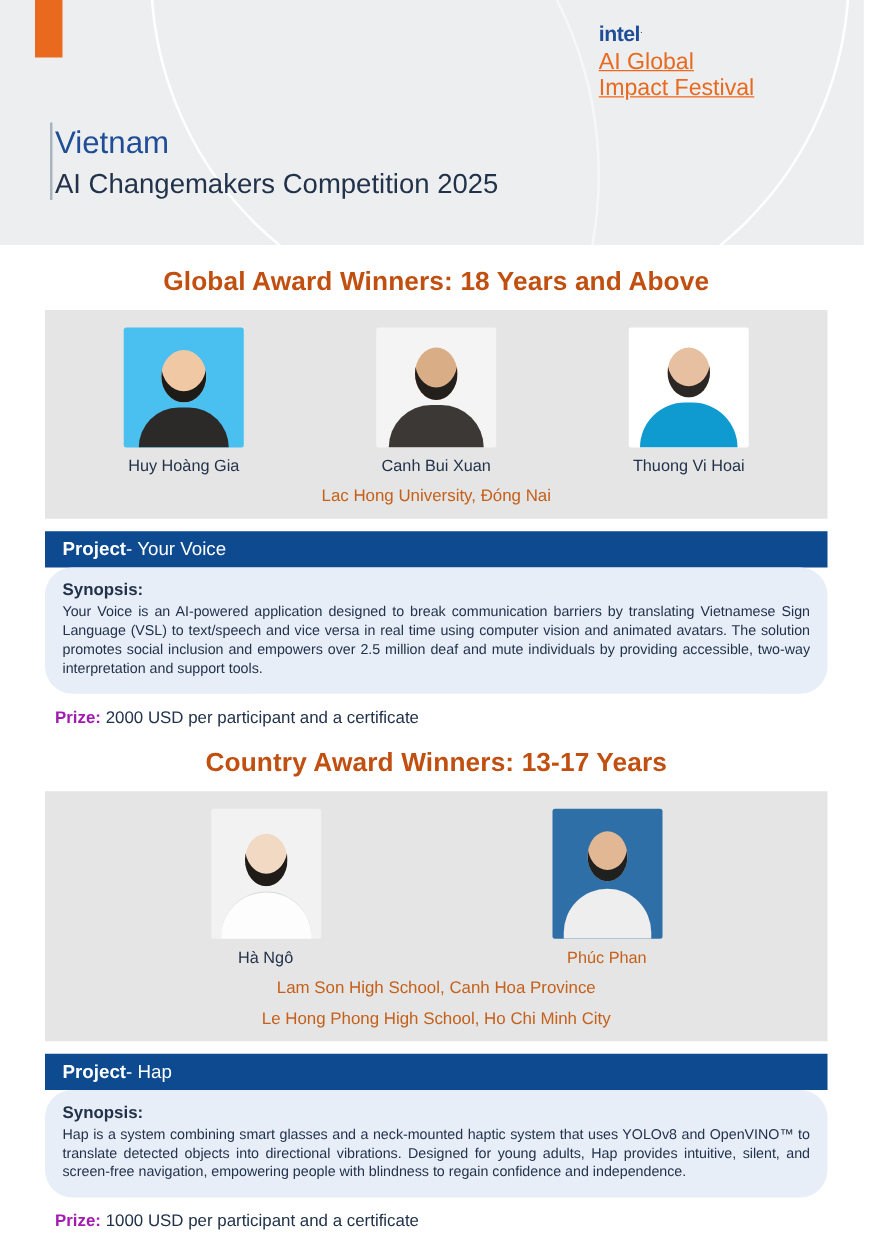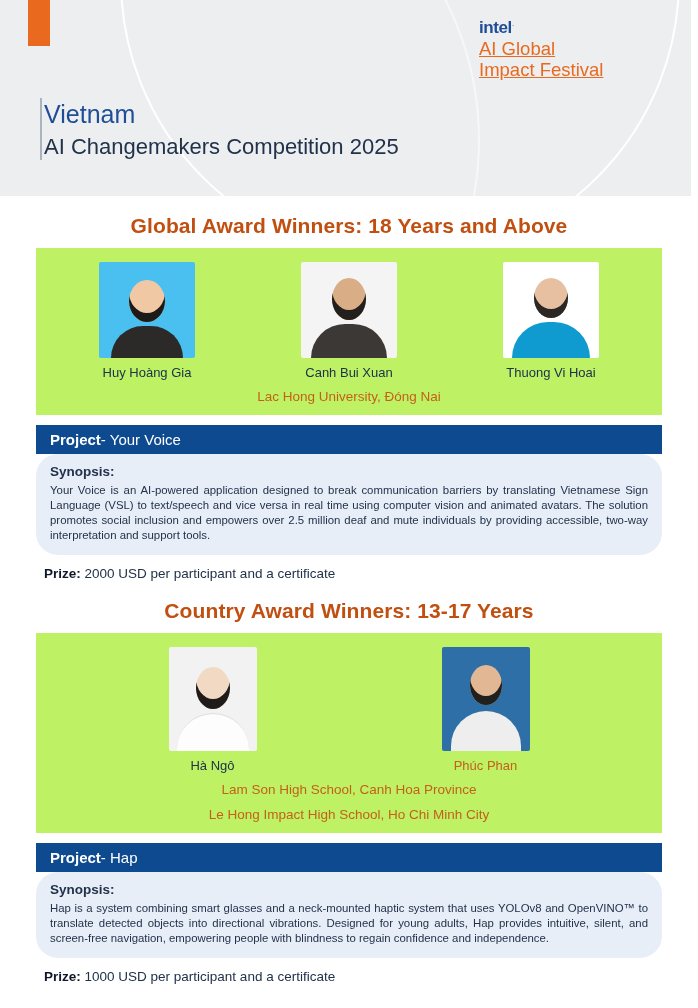--- a/index.html
+++ b/index.html
@@ -103,21 +103,21 @@
   }
   .section-title {
     text-align: center;
     color: #c14f10;
     font-size: 21px;
     font-weight: bold;
     margin: 18px 0 10px 0;
     letter-spacing: 0.1px;
   }
   .winners-box {
-    background: #bef264;
+    background: #e5e5e5;
     padding: 14px 10px 10px 10px;
   }
   .winners-row {
     display: flex;
     justify-content: space-around;
     align-items: flex-end;
   }
   .winner {
     text-align: center;
     width: 33%;
@@ -195,21 +195,21 @@
     font-size: 11.4px;
     line-height: 15px;
     color: #21324a;
     text-align: justify;
   }
   .prize {
     margin: 11px 0 0 8px;
     font-size: 13.5px;
     color: #21324a;
   }
-  .prize b { color: #0f172a; }
+  .prize b { color: #a21caf; }
 
   .winners-row.two {
     justify-content: space-around;
     padding: 0 30px;
     align-items: center;
   }
   .winners-row.two .winner { width: 45%; }
 </style>
 </head>
 <body>
@@ -291,21 +291,21 @@
       </div>
       <div class="winner">
         <div class="photo w5">
           <div class="sil-head"></div>
           <div class="sil-body"></div>
         </div>
         <div class="winner-name" style="color:#c4601a">Phúc Phan</div>
       </div>
     </div>
     <div class="school">Lam Son High School, Canh Hoa Province</div>
-    <div class="school">Le Hong Impact High School, Ho Chi Minh City</div>
+    <div class="school">Le Hong Phong High School, Ho Chi Minh City</div>
   </div>
 
   <div class="project-bar">
     <span class="plabel">Project</span><span class="pname">-</span>
     <span class="pname">Hap</span>
   </div>
 
   <div class="synopsis">
     <h4>Synopsis:</h4>
     <p>Hap is a system combining smart glasses and a neck-mounted haptic system that uses YOLOv8 and OpenVINO™ to translate detected objects into directional vibrations. Designed for young adults, Hap provides intuitive, silent, and screen-free navigation, empowering people with blindness to regain confidence and independence.</p>

